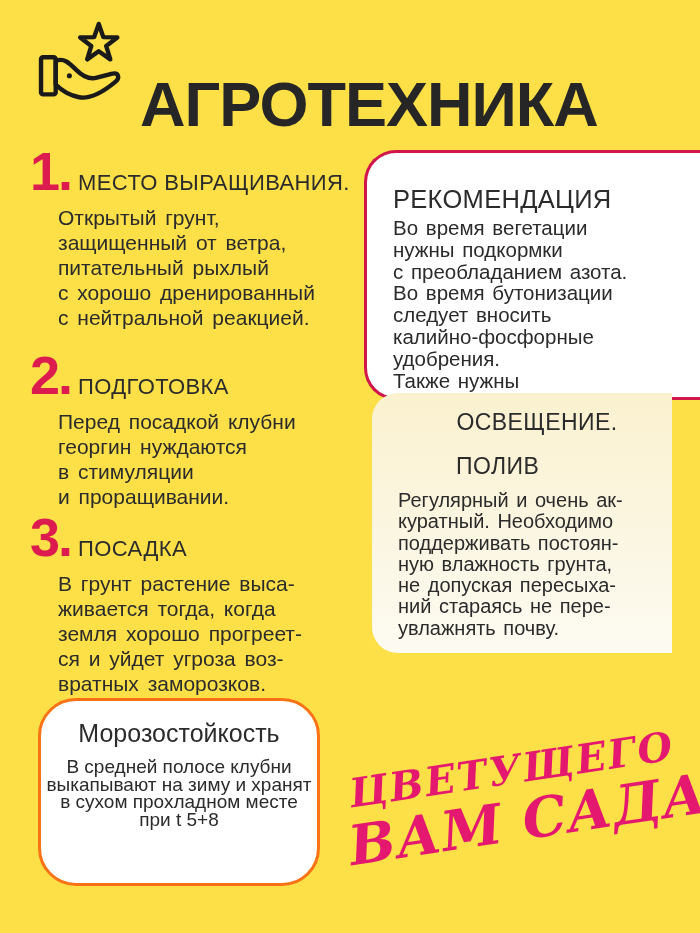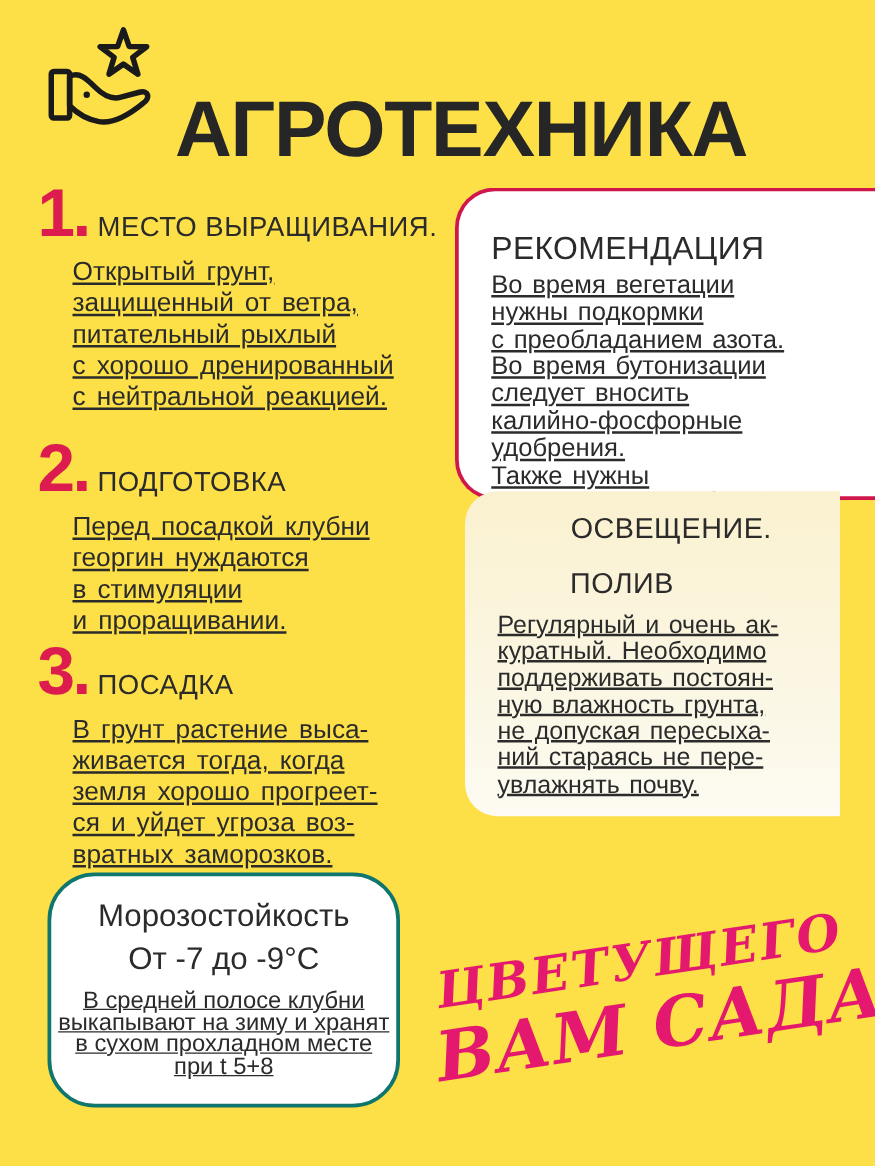--- a/index.html
+++ b/index.html
@@ -13,25 +13,25 @@
     position:absolute;left:140px;top:14px;height:96px;display:flex;align-items:center;
     font-size:63px;font-weight:700;letter-spacing:-1px;color:#262626;white-space:nowrap;
   }
   
   .sec{position:absolute;left:30px;width:325px;}
   .sec1{top:144px;} .sec2{top:348px;} .sec3{top:510px;}
   .sec-head{display:flex;align-items:baseline;}
   .num{font-size:54px;line-height:1;font-weight:700;color:#dc1c4e;letter-spacing:-2px;}
   .sec-title{font-size:22px;letter-spacing:.4px;margin-left:7px;color:#2b2b2b;white-space:nowrap;}
   .sec-body{margin:7px 0 0 28px;font-size:21px;line-height:25px;word-spacing:3px;}
-  .multiline{white-space:pre-line;text-decoration:underline;}
+  .multiline{white-space:pre-line;}
   
   .frost-box{
     position:absolute;left:38px;top:698px;width:276px;height:166px;
-    border:3px solid #0f766e;border-radius:38px;text-align:center;
+    border:3px solid #f97316;border-radius:38px;text-align:center;
     padding-top:16px;box-sizing:content-box;background:#fff;
   }
   .frost-title{font-size:25px;line-height:32px;}
   .frost-range{font-size:25px;line-height:32px;margin-top:2px;}
   .frost-note{font-size:19px;line-height:17.5px;margin-top:9px;}
   
   .rec-box{
     position:absolute;left:364px;top:150px;width:336px;height:250px;box-sizing:border-box;
     border:3.5px solid #d0164b;border-right:none;border-radius:32px 0 0 32px;
     padding:12px 6px 8px 26px;background:#fff;
@@ -100,21 +100,20 @@
     </div>
     <div class="sec-body multiline">В грунт растение выса-
 живается тогда, когда
 земля хорошо прогреет-
 ся и уйдет угроза воз-
 вратных заморозков.</div>
   </section>
 
   <div class="frost-box">
     <div class="frost-title">Морозостойкость</div>
-    <div class="frost-range">От -7 до -9°С</div>
     <div class="frost-note multiline">В средней полосе клубни
 выкапывают на зиму и хранят
 в сухом прохладном месте
 при t 5+8</div>
   </div>
 
   <div class="rec-box">
     <div class="rec-heading">РЕКОМЕНДАЦИЯ</div>
     <div class="rec-body multiline">Во время вегетации
 нужны подкормки

